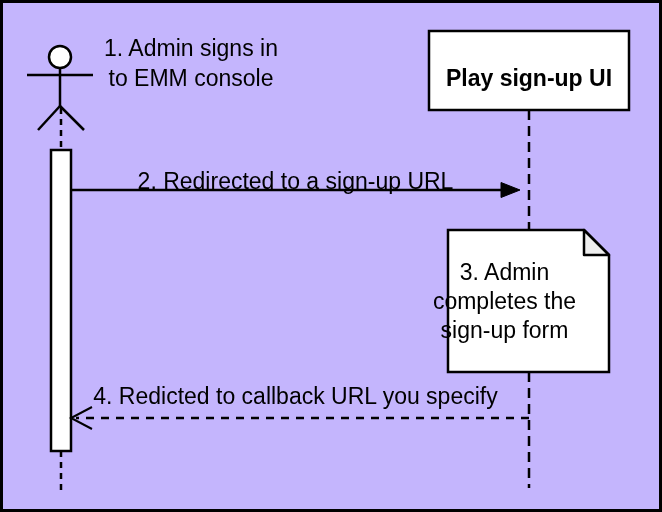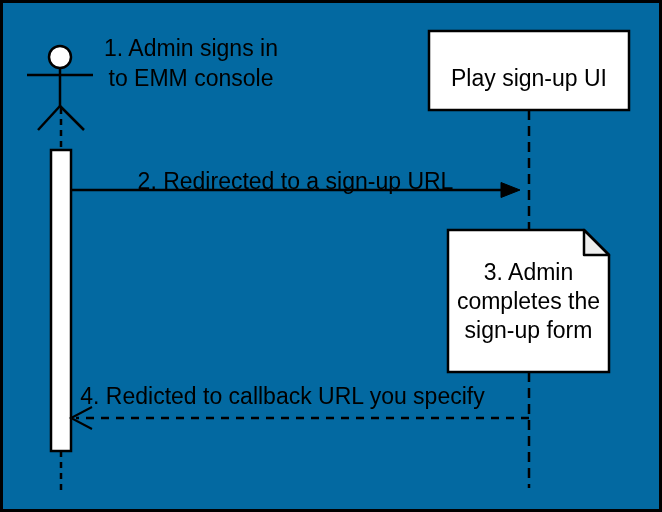--- a/index.html
+++ b/index.html
@@ -4,21 +4,21 @@
 <style>
   html, body {
     margin: 0;
     padding: 0;
     background: #ffffff;
   }
   .canvas {
     position: relative;
     width: 662px;
     height: 512px;
-    background: #0369a1;
+    background: #c4b5fd;
     overflow: hidden;
     font-family: "Liberation Sans", sans-serif;
     color: #000000;
   }
   .shapes {
     position: absolute;
     left: 0;
     top: 0;
   }
   .label {
@@ -76,23 +76,23 @@
 
     <g>
       <line x1="529" y1="418" x2="76" y2="418" stroke="#000000" stroke-width="2.5" stroke-dasharray="8,7"></line>
       <path d="M92,407 L71,418 L92,429" fill="none" stroke="#000000" stroke-width="2"></path>
     </g>
   </svg>
 
   <div class="label" style="left:96px; top:33px; width:190px;">1. Admin signs in
 to EMM console</div>
 
-  <div class="label label-flex" style="left:429px; top:31px; width:200px; height:93px;">Play sign-up UI</div>
+  <div class="label label-flex" style="left:429px; top:31px; width:200px; height:93px;font-weight:bold;">Play sign-up UI</div>
 
   <div class="label" style="left:71px; top:166px; width:449px;">2. Redirected to a sign-up URL</div>
 
-  <div class="label label-flex note-label" style="left:448px; top:230px; width:161px; height:142px;">3. Admin
+  <div class="label label-flex note-label" style="left:424px; top:230px; width:161px; height:142px;">3. Admin
 completes the
 sign-up form</div>
 
-  <div class="label" style="left:58px; top:381px; width:449px;">4. Redicted to callback URL you specify</div>
+  <div class="label" style="left:71px; top:381px; width:449px;">4. Redicted to callback URL you specify</div>
 
 </div>
 
 </body></html>

